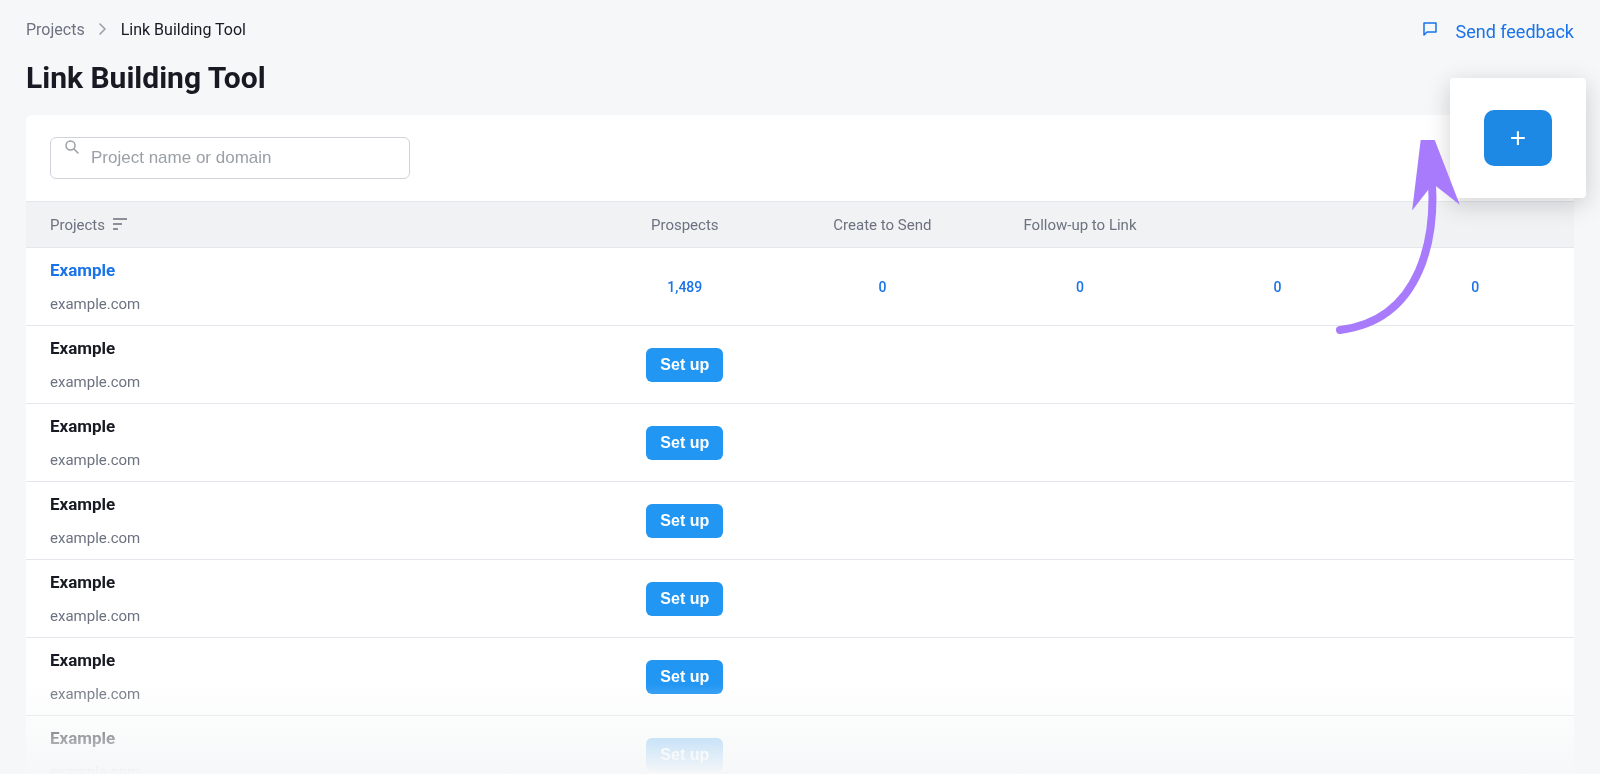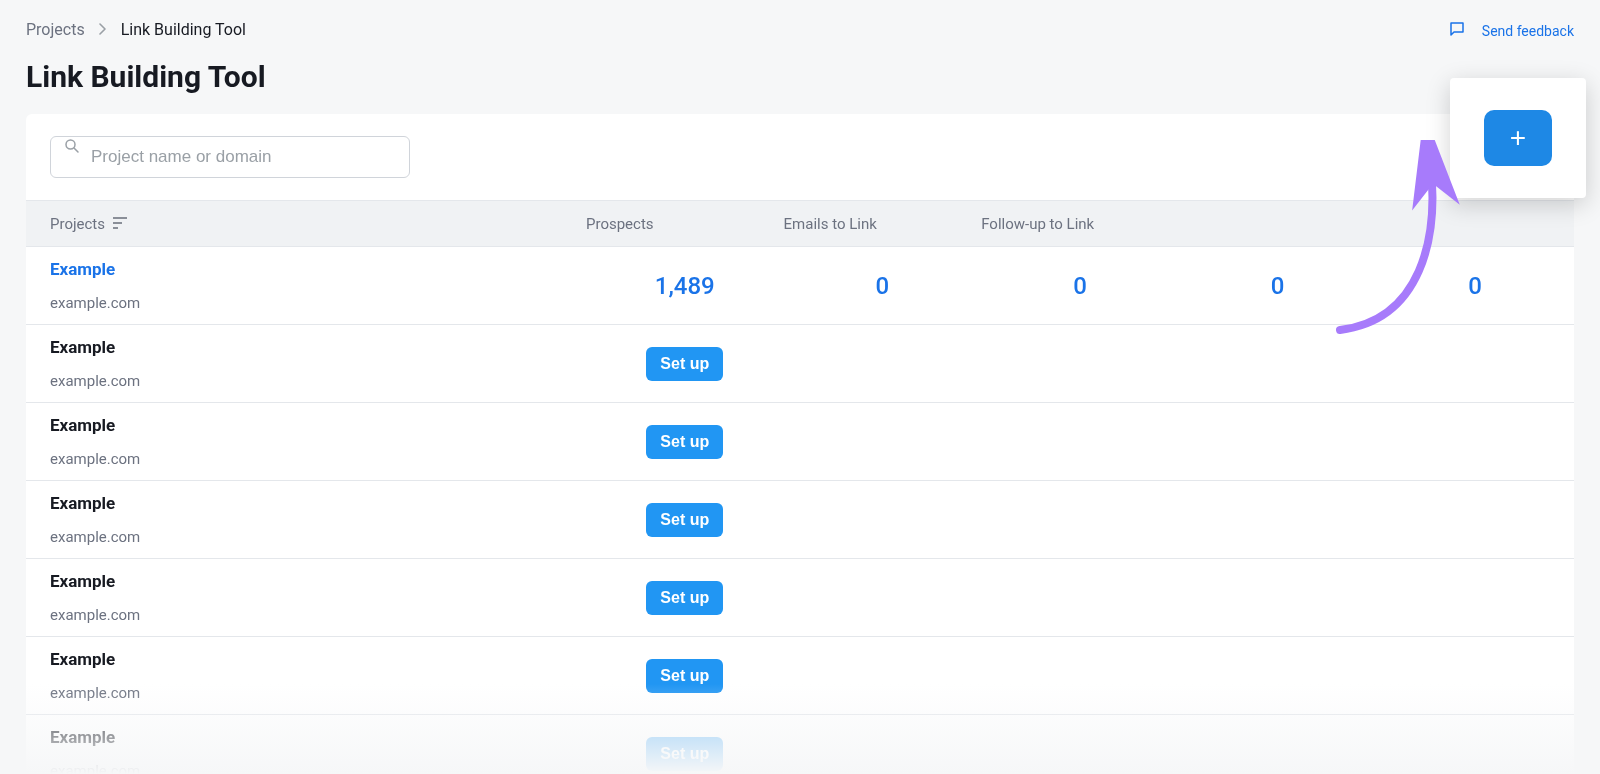--- a/index.html
+++ b/index.html
@@ -47,21 +47,21 @@
   }
   .chevron {
     font-size: 14px;
     color: #9aa0a6;
   }
   .feedback {
     display: flex;
     align-items: center;
     gap: 16px;
     color: var(--link);
-    font-size: 14px;
+    font-size: 18px;
     cursor: pointer;
   }
   .page-title {
     font-size: 30px;
     font-weight: 700;
     margin: 18px 0 20px 0;
   }
   .panel {
     background: var(--white);
     border-radius: 6px 6px 0 0;
@@ -97,21 +97,21 @@
     display: flex;
     align-items: center;
     height: 46px;
     background: #f0f2f4;
     border-bottom: 1px solid var(--border);
     font-size: 15px;
     color: var(--muted);
   }
   .col-project { width: 560px; padding-left: 24px; display:flex; align-items:center; gap:8px;}
   .col-project .sort-icon { color:#8a8f98; }
-  .col-num { flex: 1; }
+  .col-num { flex: 1; text-align: center; }
 
   .row {
     display: flex;
     align-items: center;
     height: 78px;
     border-bottom: 1px solid var(--border);
   }
   .row .proj-cell {
     width: 560px;
     padding-left: 24px;
@@ -122,21 +122,21 @@
     color: var(--text);
   }
   .proj-name.link { color: var(--link); cursor: pointer; }
   .proj-domain {
     font-size: 15px;
     color: var(--muted);
     margin-top: 15px;
   }
   .num-link {
     color: var(--link);
-    font-size: 24px;
+    font-size: 14px;
     font-weight: 500;
     text-align: center;
     flex: 1;
     cursor: pointer;
   }
   .btn-setup {
     background: var(--primary);
     color: #fff;
     border: none;
     border-radius: 6px;
@@ -244,21 +244,21 @@
         <span>Projects</span>
         <span class="sort-icon">
           <svg width="14" height="12" viewBox="0 0 14 12">
               <rect x="0" y="0" width="14" height="2" fill="#8a8f98"></rect>
               <rect x="0" y="5" width="9" height="2" fill="#8a8f98"></rect>
               <rect x="0" y="10" width="5" height="2" fill="#8a8f98"></rect>
             </svg>
         </span>
       </div>
       <div class="col-num">Prospects</div>
-      <div class="col-num">Emails to Link</div>
+      <div class="col-num">Create to Send</div>
       <div class="col-num">Follow-up to Link</div>
       <div class="col-num"></div>
       <div class="col-num"></div>
     </div>
 
     <div id="rows">
         <div class="row">
           <div class="proj-cell">
             <div class="proj-name link">Example</div>
             <div class="proj-domain">example.com</div>

